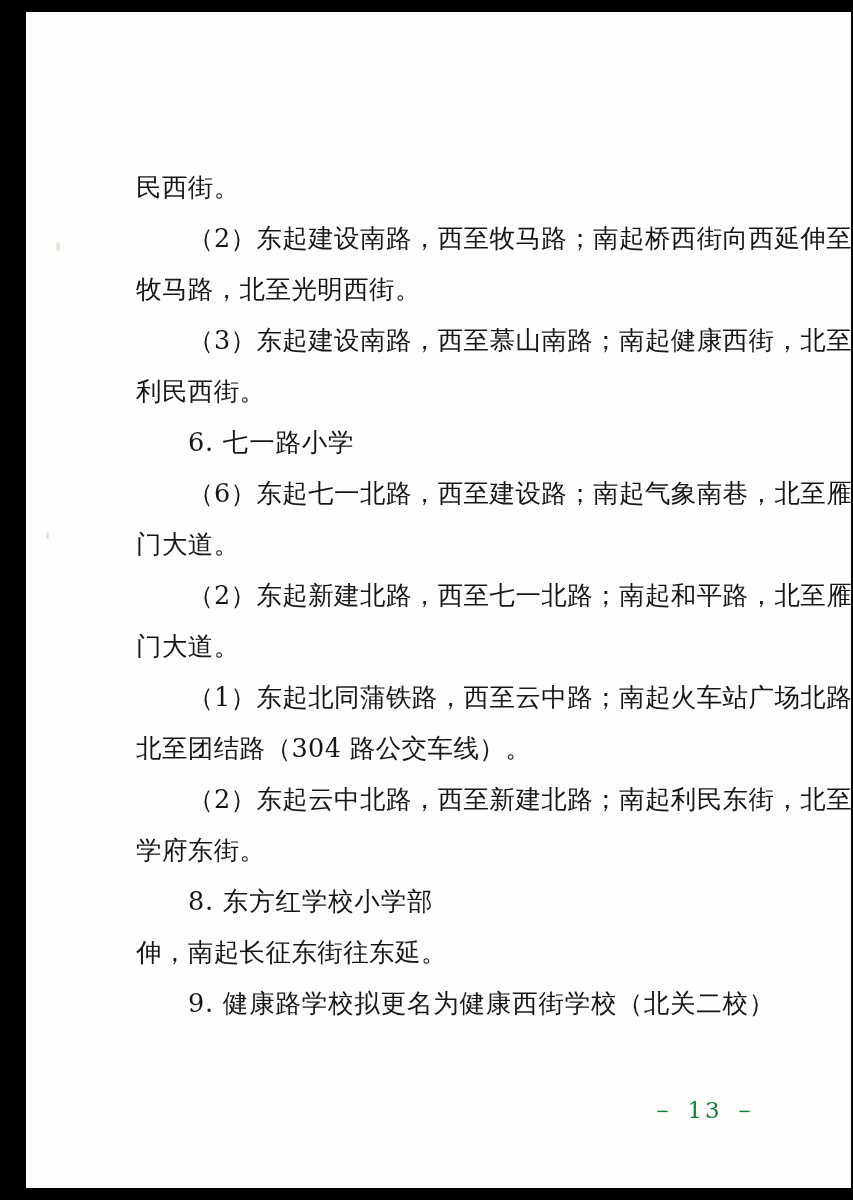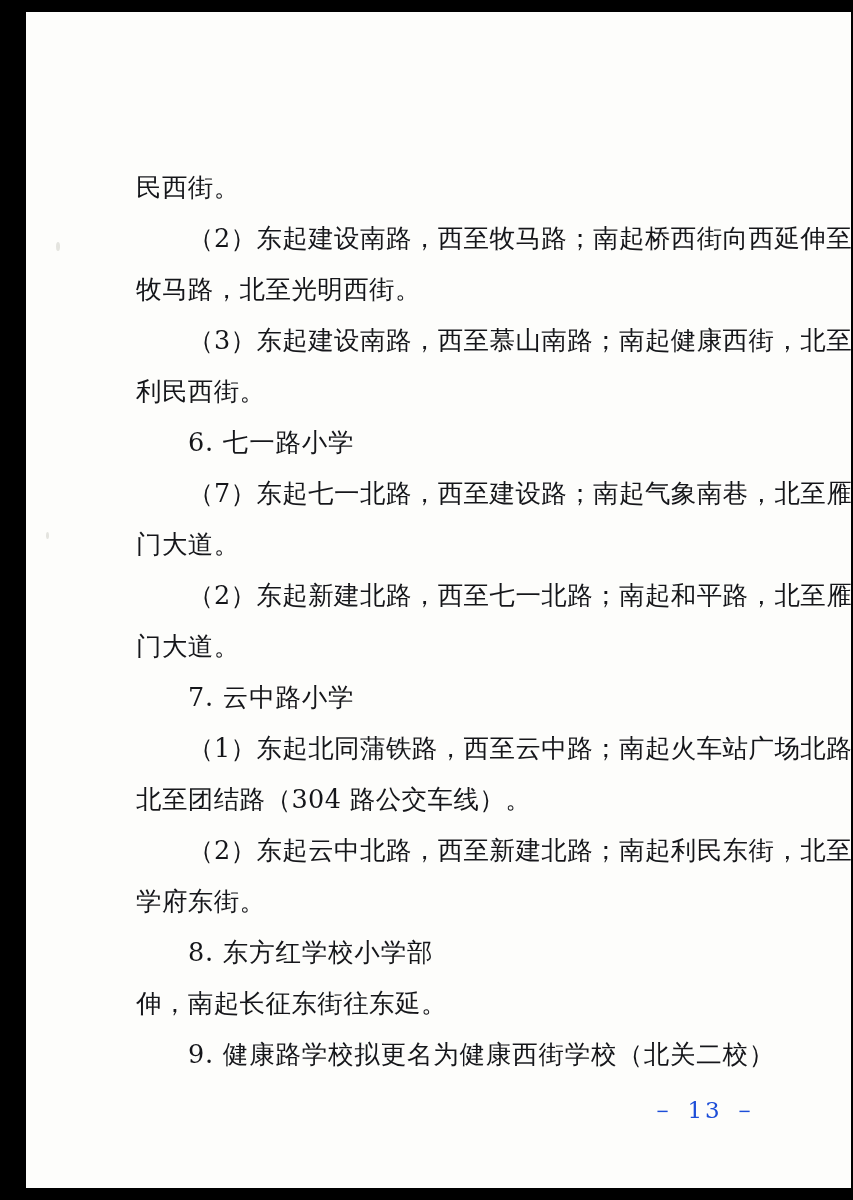--- a/index.html
+++ b/index.html
@@ -58,21 +58,21 @@
   .indent-2 {
     padding-left: 52px;
   }
   .page-number {
     position: absolute;
     right: 92px;
     bottom: 62px;
     font-size: 23px;
     letter-spacing: 3px;
     font-family: "DejaVu Serif", "Liberation Serif", serif;
-    color: #1d4ed8;
+    color: #15803d;
   }
   .speck {
     position: absolute;
     background: #cfcfc8;
     border-radius: 50%;
     opacity: 0.55;
   }
 </style>
 </head>
 <body>
@@ -82,25 +82,24 @@
     <div class="speck" style="left:30px; top:230px; width:4px; height:9px;"></div>
     <div class="speck" style="left:20px; top:520px; width:3px; height:7px;"></div>
     <div class="paper">
       <div id="lines-container">
           <p class="line body-line">民西街。</p>
           <p class="line body-line indent-2">（2）东起建设南路，西至牧马路；南起桥西街向西延伸至</p>
           <p class="line body-line">牧马路，北至光明西街。</p>
           <p class="line body-line indent-2">（3）东起建设南路，西至慕山南路；南起健康西街，北至</p>
           <p class="line body-line">利民西街。</p>
           <p class="line heading-line indent-2">6. 七一路小学</p>
-          <p class="line body-line indent-2">（7）东起七一北路，西至建设路；南起气象南巷，北至雁</p>
+          <p class="line body-line indent-2">（6）东起七一北路，西至建设路；南起气象南巷，北至雁</p>
           <p class="line body-line">门大道。</p>
           <p class="line body-line indent-2">（2）东起新建北路，西至七一北路；南起和平路，北至雁</p>
           <p class="line body-line">门大道。</p>
-          <p class="line heading-line indent-2">7. 云中路小学</p>
           <p class="line body-line indent-2">（1）东起北同蒲铁路，西至云中路；南起火车站广场北路，</p>
           <p class="line body-line">北至团结路（304 路公交车线）。</p>
           <p class="line body-line indent-2">（2）东起云中北路，西至新建北路；南起利民东街，北至</p>
           <p class="line body-line">学府东街。</p>
           <p class="line heading-line indent-2">8. 东方红学校小学部</p>
           <p class="line body-line">伸，南起长征东街往东延。</p>
           <p class="line heading-line indent-2">9. 健康路学校拟更名为健康西街学校（北关二校）</p>
         </div>
     </div>
     <div class="page-number">－ 13 －</div>

